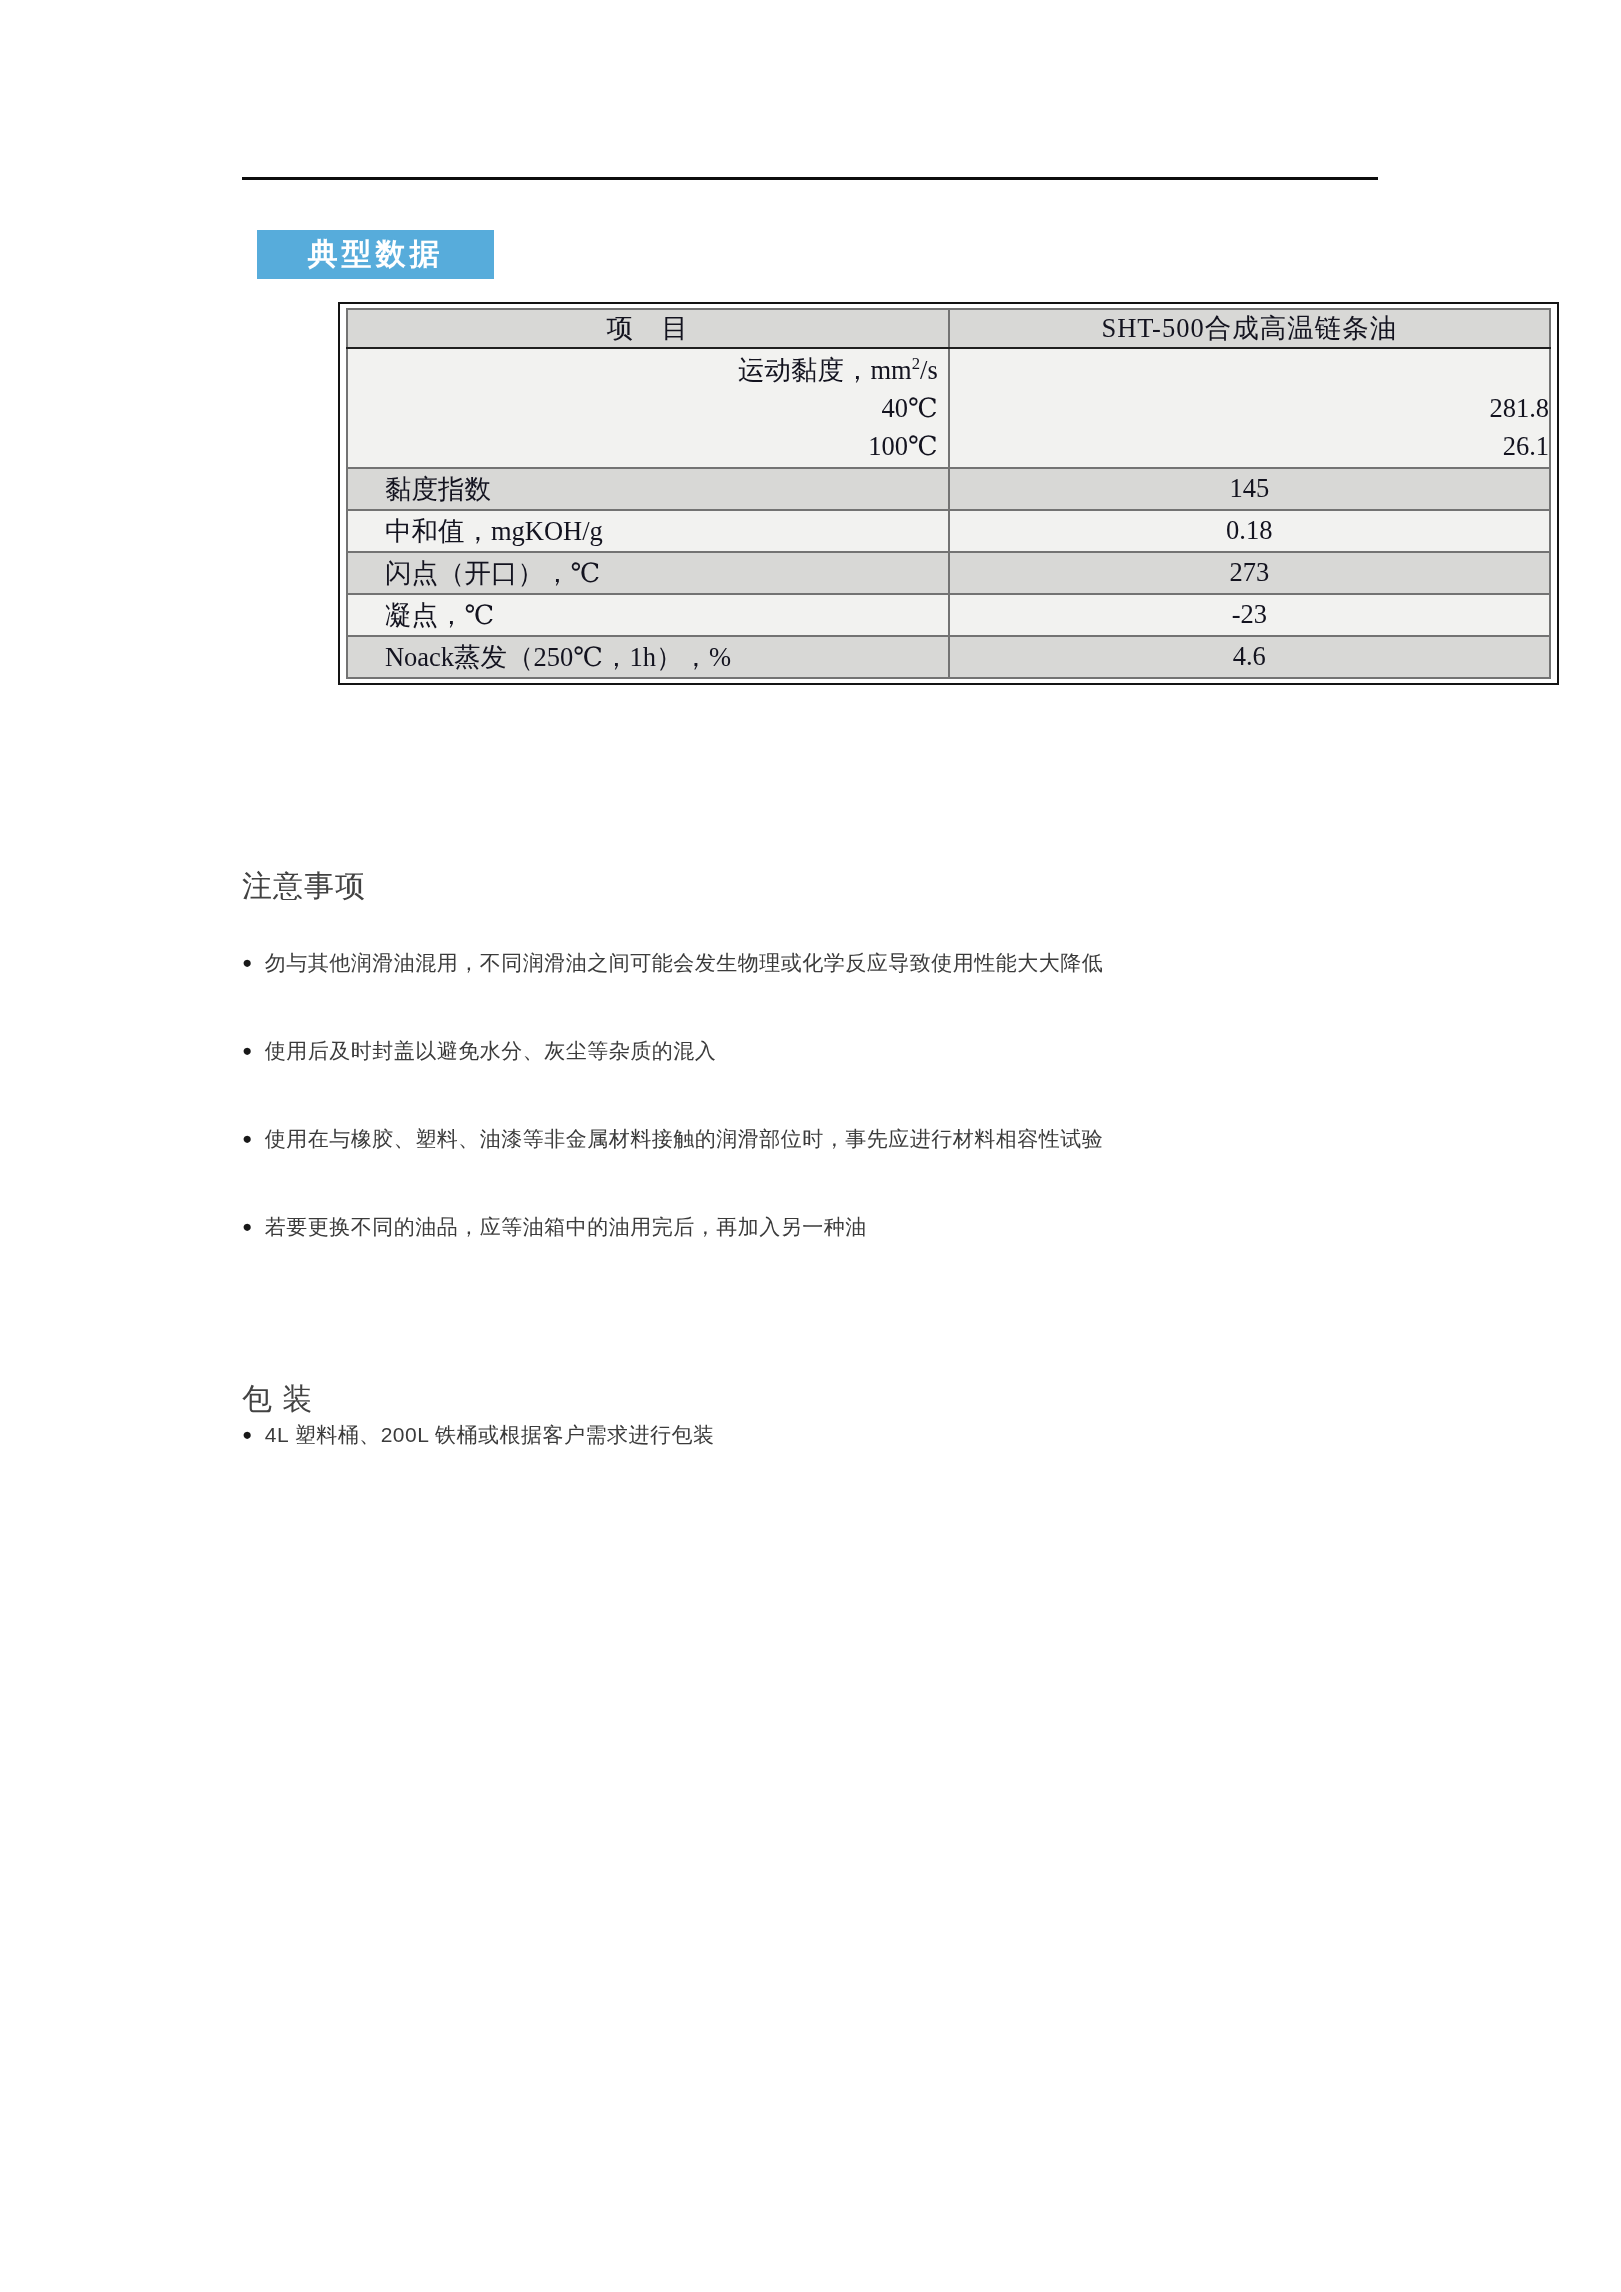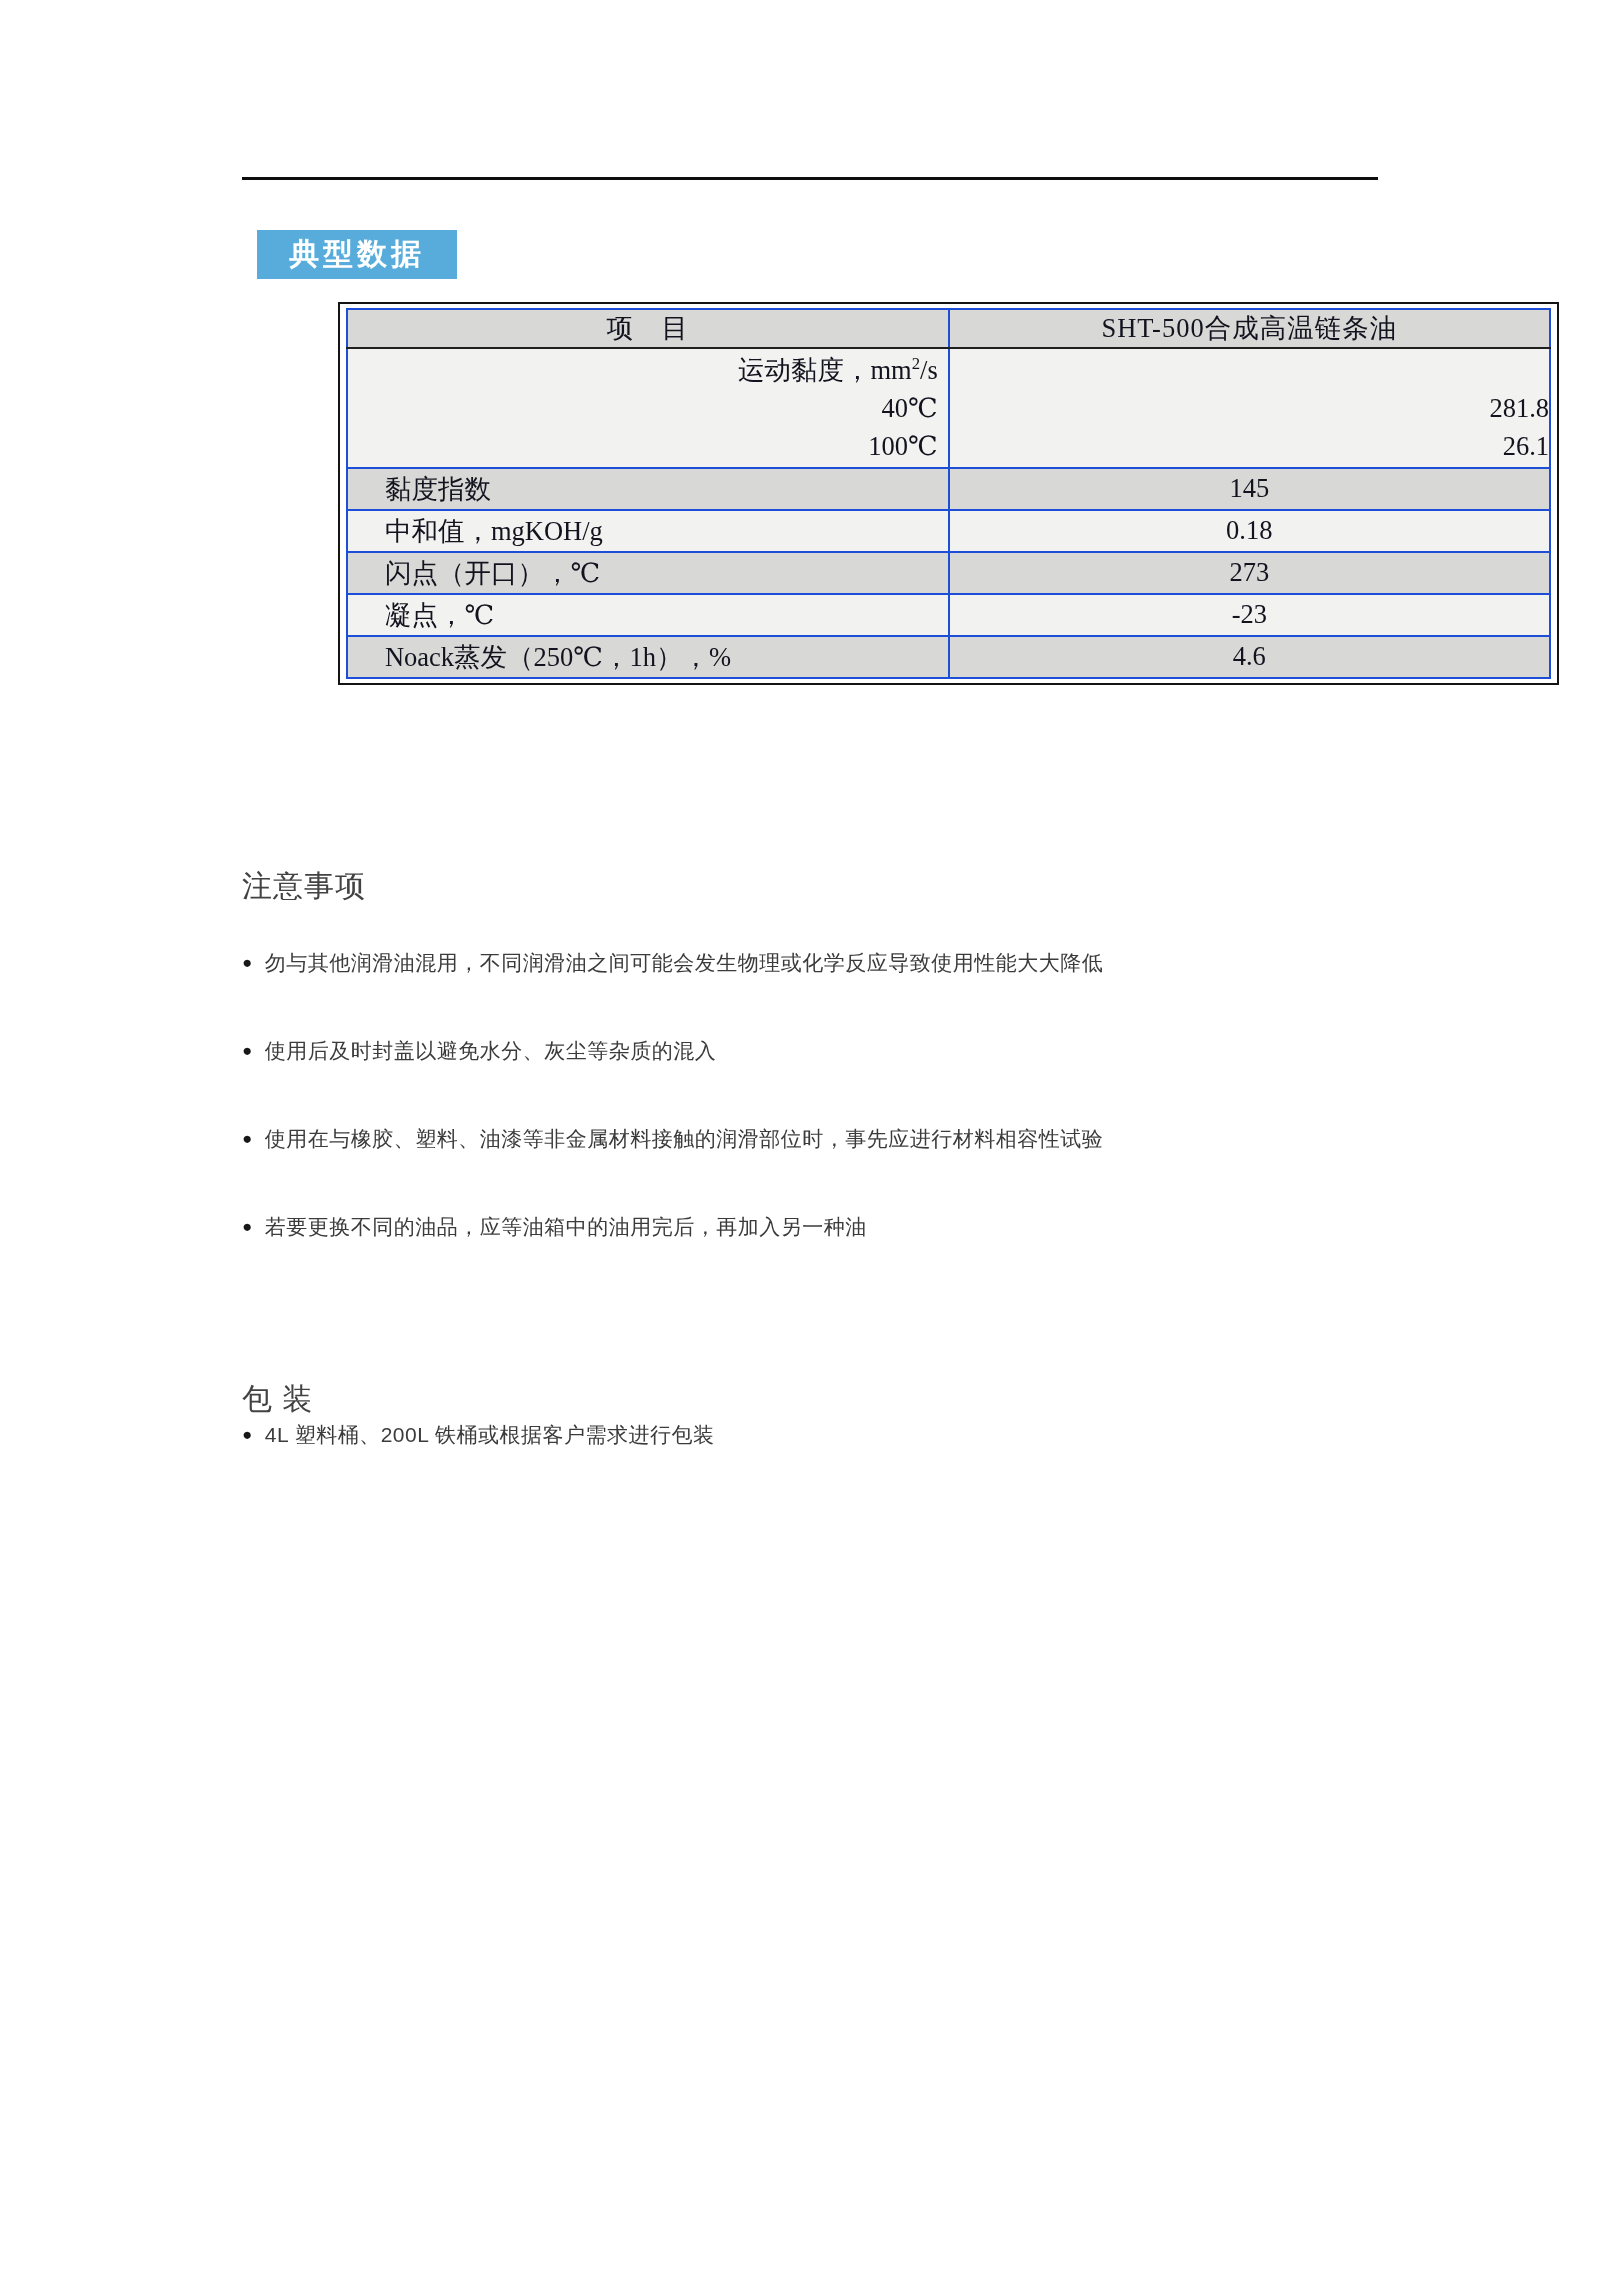--- a/index.html
+++ b/index.html
@@ -14,21 +14,21 @@
   }
   .top-rule {
     position: absolute;
     left: 242px; top: 177px;
     width: 1136px; height: 2.9px;
     background: #0d0d0d;
   }
   .badge {
     position: absolute;
     left: 257px; top: 230px;
-    width: 200px; height: 49px;
+    width: 237px; height: 49px;
     background: #57acdb;
     color: #ffffff;
     font-size: 30px;
     font-weight: bold;
     letter-spacing: 3.9px;
     display: flex;
     align-items: center;
     justify-content: center;
   }
   .table-wrap {
@@ -41,21 +41,21 @@
   }
   table.data {
     width: 100%;
     border-collapse: collapse;
     border: 2.9px solid #1b1b1b;
     font-family: "Liberation Serif", "DejaVu Serif", serif;
     color: #13131f;
     table-layout: fixed;
   }
   table.data th, table.data td {
-    border: 2px solid #1d4ed8;
+    border: 2px solid #737373;
   }
   table.data th {
     height: 39px;
     background: #d8d8d6;
     font-size: 26.5px;
     font-weight: normal;
     text-align: center;
     border-bottom: 2.9px solid #1f1f1f;
     letter-spacing: 1px;
   }

